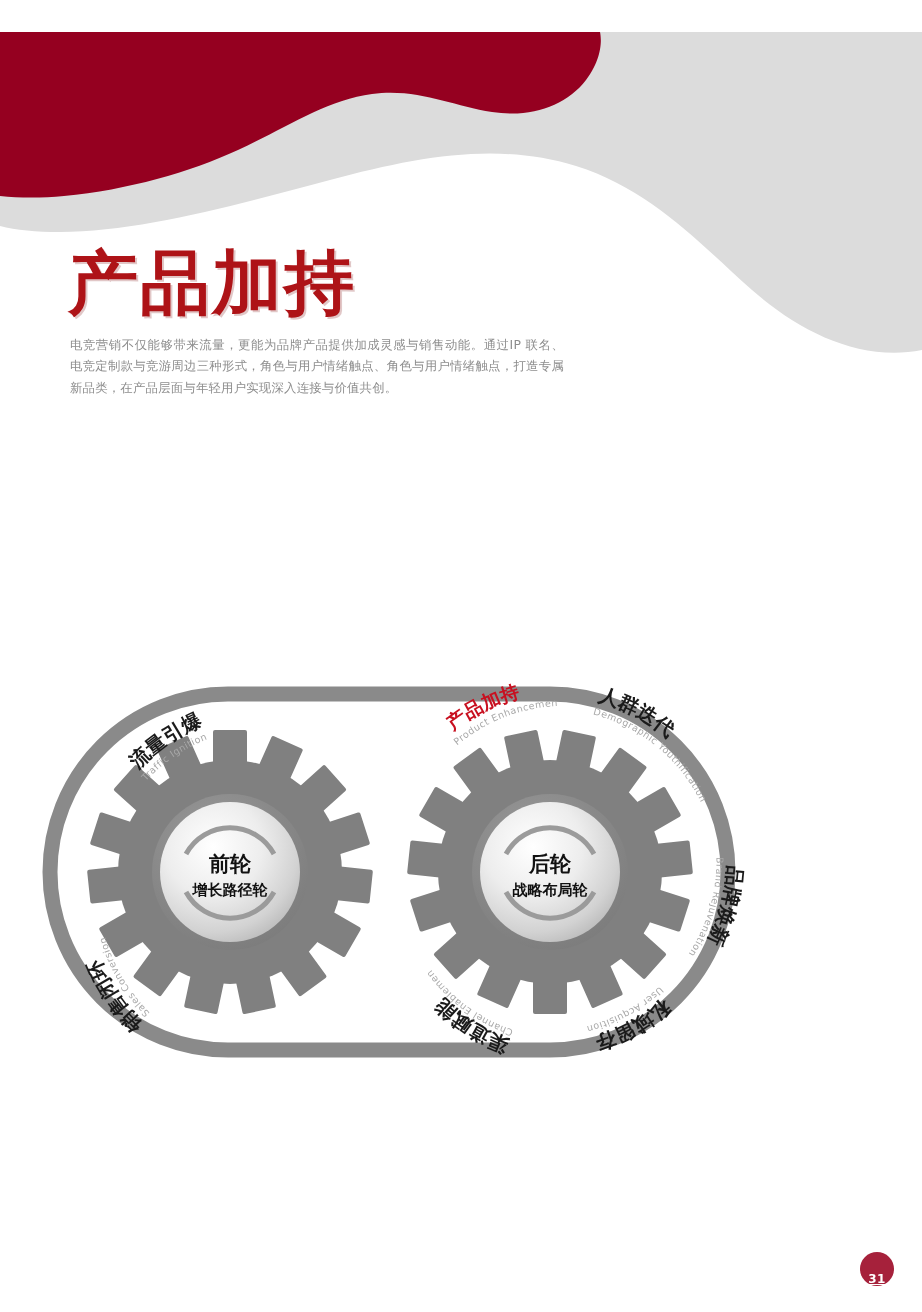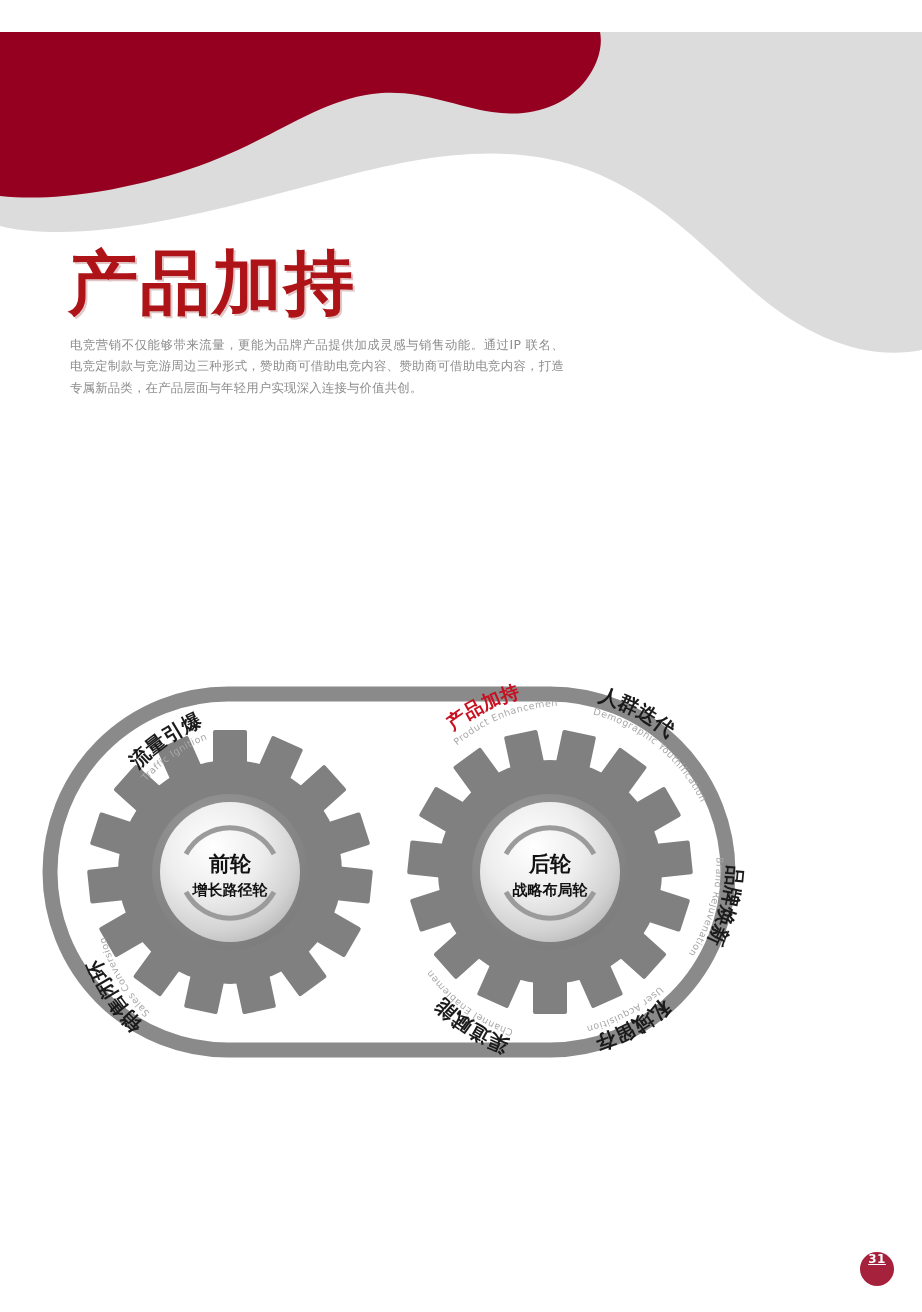--- a/index.html
+++ b/index.html
@@ -28,21 +28,21 @@
   }
 
   
   .diagram{position:absolute;left:30px;top:620px;width:760px;height:420px;}
 
   
   .page-badge{
     position:absolute;right:28px;bottom:26px;
     width:34px;height:34px;border-radius:50%;
     background:#A6213B;color:#ffffff;
-    display:flex;align-items:flex-start;justify-content:center;
+    display:flex;align-items:flex-end;justify-content:center;
     font-size:12px;font-weight:bold;letter-spacing:.5px;text-decoration:underline;
   }
 </style>
 </head>
 <body>
 
 <div class="stage">
 
   <svg class="waves" viewBox="0 0 922 360" preserveAspectRatio="none">
     <path fill="#DCDCDC" d="M0,0 L922,0 L922,318
@@ -55,21 +55,21 @@
              C600,0 606,22 586,48
              C566,74 532,86 492,80
              C452,74 418,56 372,62
              C326,68 286,96 238,118
              C190,140 128,158 64,164
              C42,166 20,166 0,164 Z"></path>
   </svg>
 
   <div class="title-block">
     <h1 class="page-title">产品加持</h1>
-    <p class="intro">电竞营销不仅能够带来流量，更能为品牌产品提供加成灵感与销售动能。通过IP 联名、电竞定制款与竞游周边三种形式，赞助商可借助电竞内容、赞助商可借助电竞内容，打造专属新品类，在产品层面与年轻用户实现深入连接与价值共创。</p>
+    <p class="intro">电竞营销不仅能够带来流量，更能为品牌产品提供加成灵感与销售动能。通过IP 联名、电竞定制款与竞游周边三种形式，角色与用户情绪触点、角色与用户情绪触点，打造专属新品类，在产品层面与年轻用户实现深入连接与价值共创。</p>
   </div>
 
   <div class="diagram">
     <svg viewBox="0 0 760 420" width="760" height="420">
       <defs>
         <radialGradient id="hubGrad" cx="38%" cy="32%" r="78%">
           <stop offset="0%" stop-color="#ffffff"></stop>
           <stop offset="45%" stop-color="#ededed"></stop>
           <stop offset="78%" stop-color="#d2d2d2"></stop>
           <stop offset="100%" stop-color="#b4b4b4"></stop>

